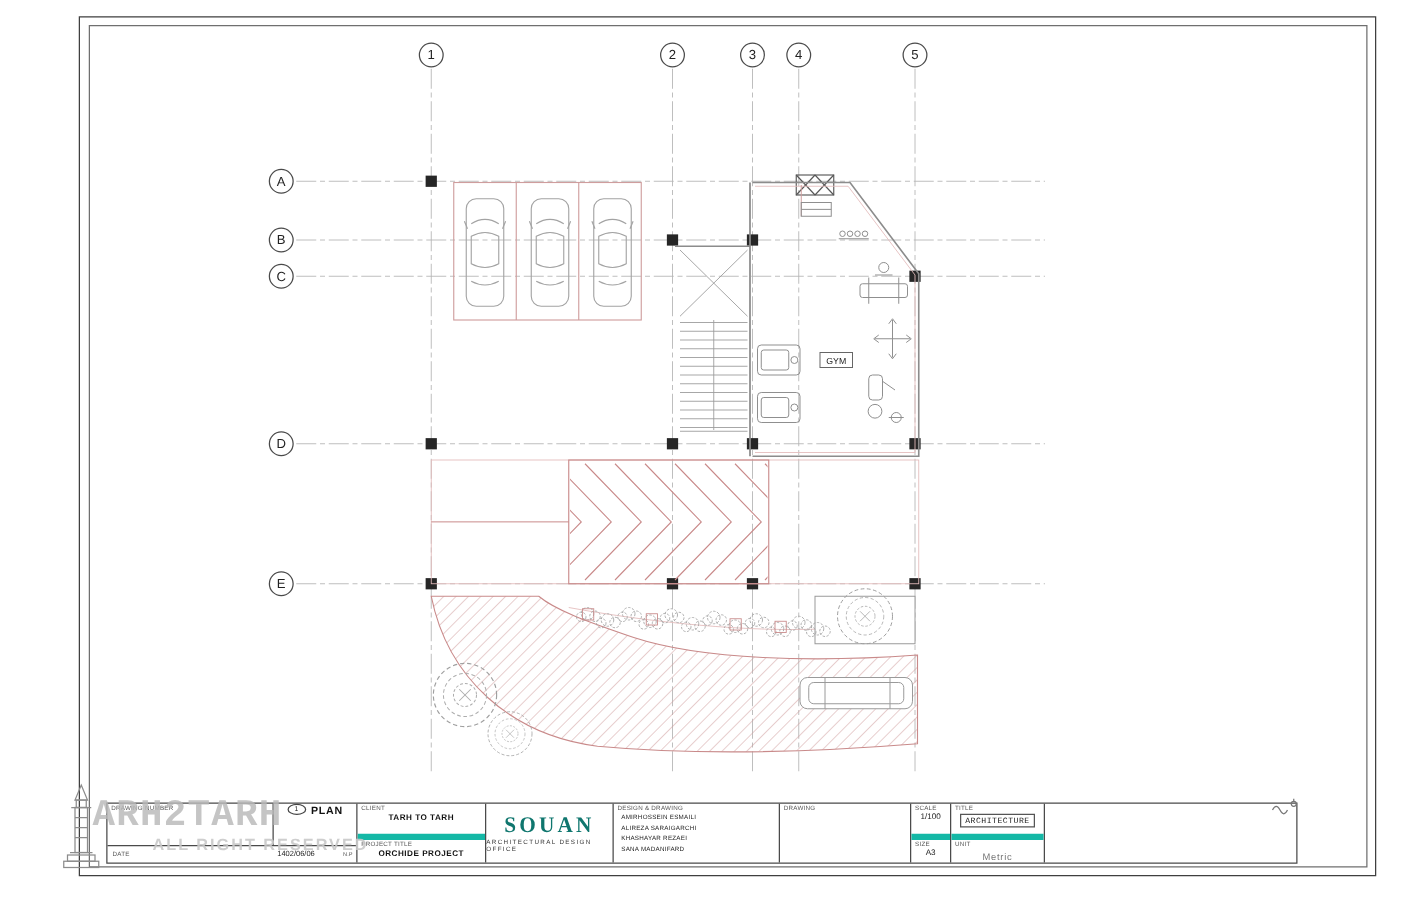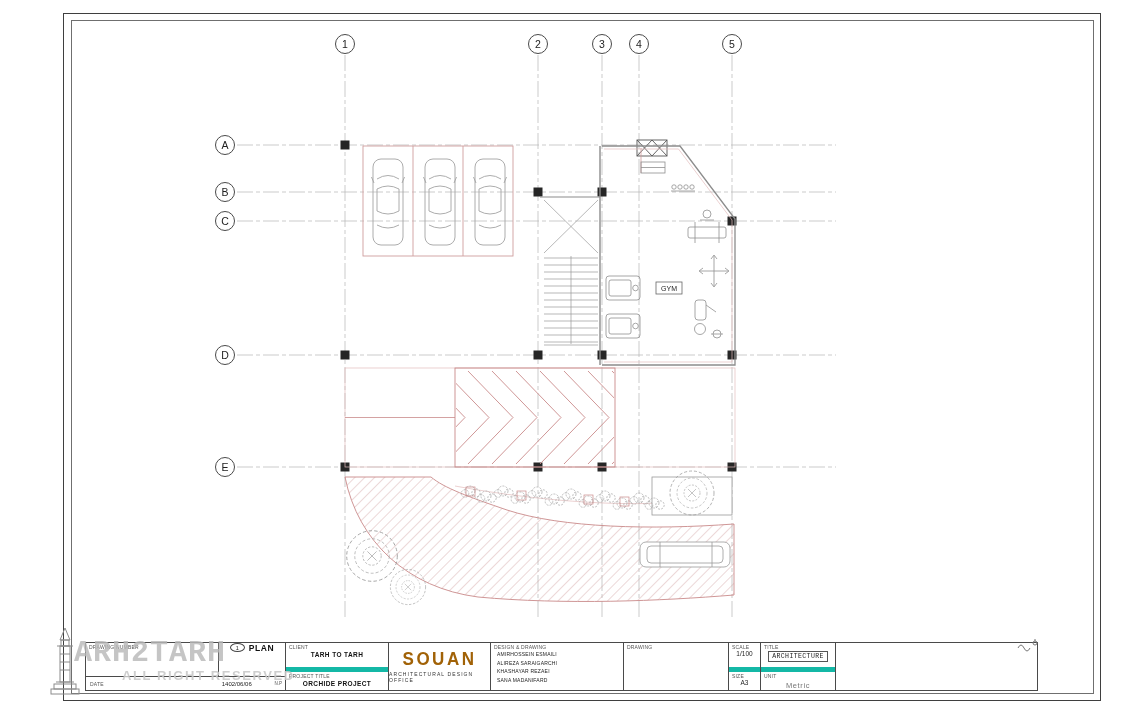--- a/index.html
+++ b/index.html
@@ -34,21 +34,21 @@
   }
   .tb-sheet-title { font-size:8.5px; font-weight:bold; letter-spacing:.6px; color:#111; }
   .tb-date-strip { height:14px; border-top:1px solid #4a4a4a; display:flex; align-items:center; }
   .tb-date-strip .tb-label { padding:0 2px 0 4px; }
   .tb-date-value { font-size:6px; color:#222; margin-left:116px; }
   .tb-note { font-size:4.5px; color:#555; margin-left:auto; margin-right:3px; }
   .tb-half { height:50%; position:relative; display:flex; flex-direction:column; }
   .tb-half-bottom { border-top:5px solid #14b8a6; }
   .tb-strong { font-size:6.5px; font-weight:bold; letter-spacing:.4px; color:#111; text-align:center; margin-top:1px; text-transform:uppercase; }
   .tb-office { display:flex; flex-direction:column; align-items:center; justify-content:center; }
-  .tb-logo { font-family:Liberation Sans, sans-serif; font-size:17px; font-weight:900; letter-spacing:2.5px; color:#a16207; line-height:18px; transform:scaleY(1.05); }
+  .tb-logo { font-family:Liberation Serif, serif; font-size:17px; font-weight:900; letter-spacing:2.5px; color:#0f766e; line-height:18px; transform:scaleY(1.05); }
   .tb-logo-sub { font-size:5px; letter-spacing:1.1px; color:#333; margin-top:2px; }
   .tb-designers { padding-top:0; }
   .tb-name { font-size:5px; color:#222; letter-spacing:.2px; text-transform:uppercase; padding-left:6px; line-height:8.5px; }
   .tb-mid { font-size:6.5px; color:#222; text-align:center; margin-top:0; }
   .tb-box { font-family:"Liberation Mono", monospace; font-size:6.5px; letter-spacing:.4px; color:#222; border:1px solid #555; align-self:center; padding:1px 3px; margin-top:1px; background:#fff; }
   .tb-metric { font-size:7.5px; color:#777; letter-spacing:.6px; text-align:center; margin-top:2px; }
 
   
   .watermark { position:absolute; left:74px; top:638px; z-index:6; pointer-events:none; }
   .wm-brand { font-family:Liberation Mono, monospace; font-size:30px; font-weight:bold; color:#b9b9b9; opacity:.82; letter-spacing:1px; line-height:30px; }

